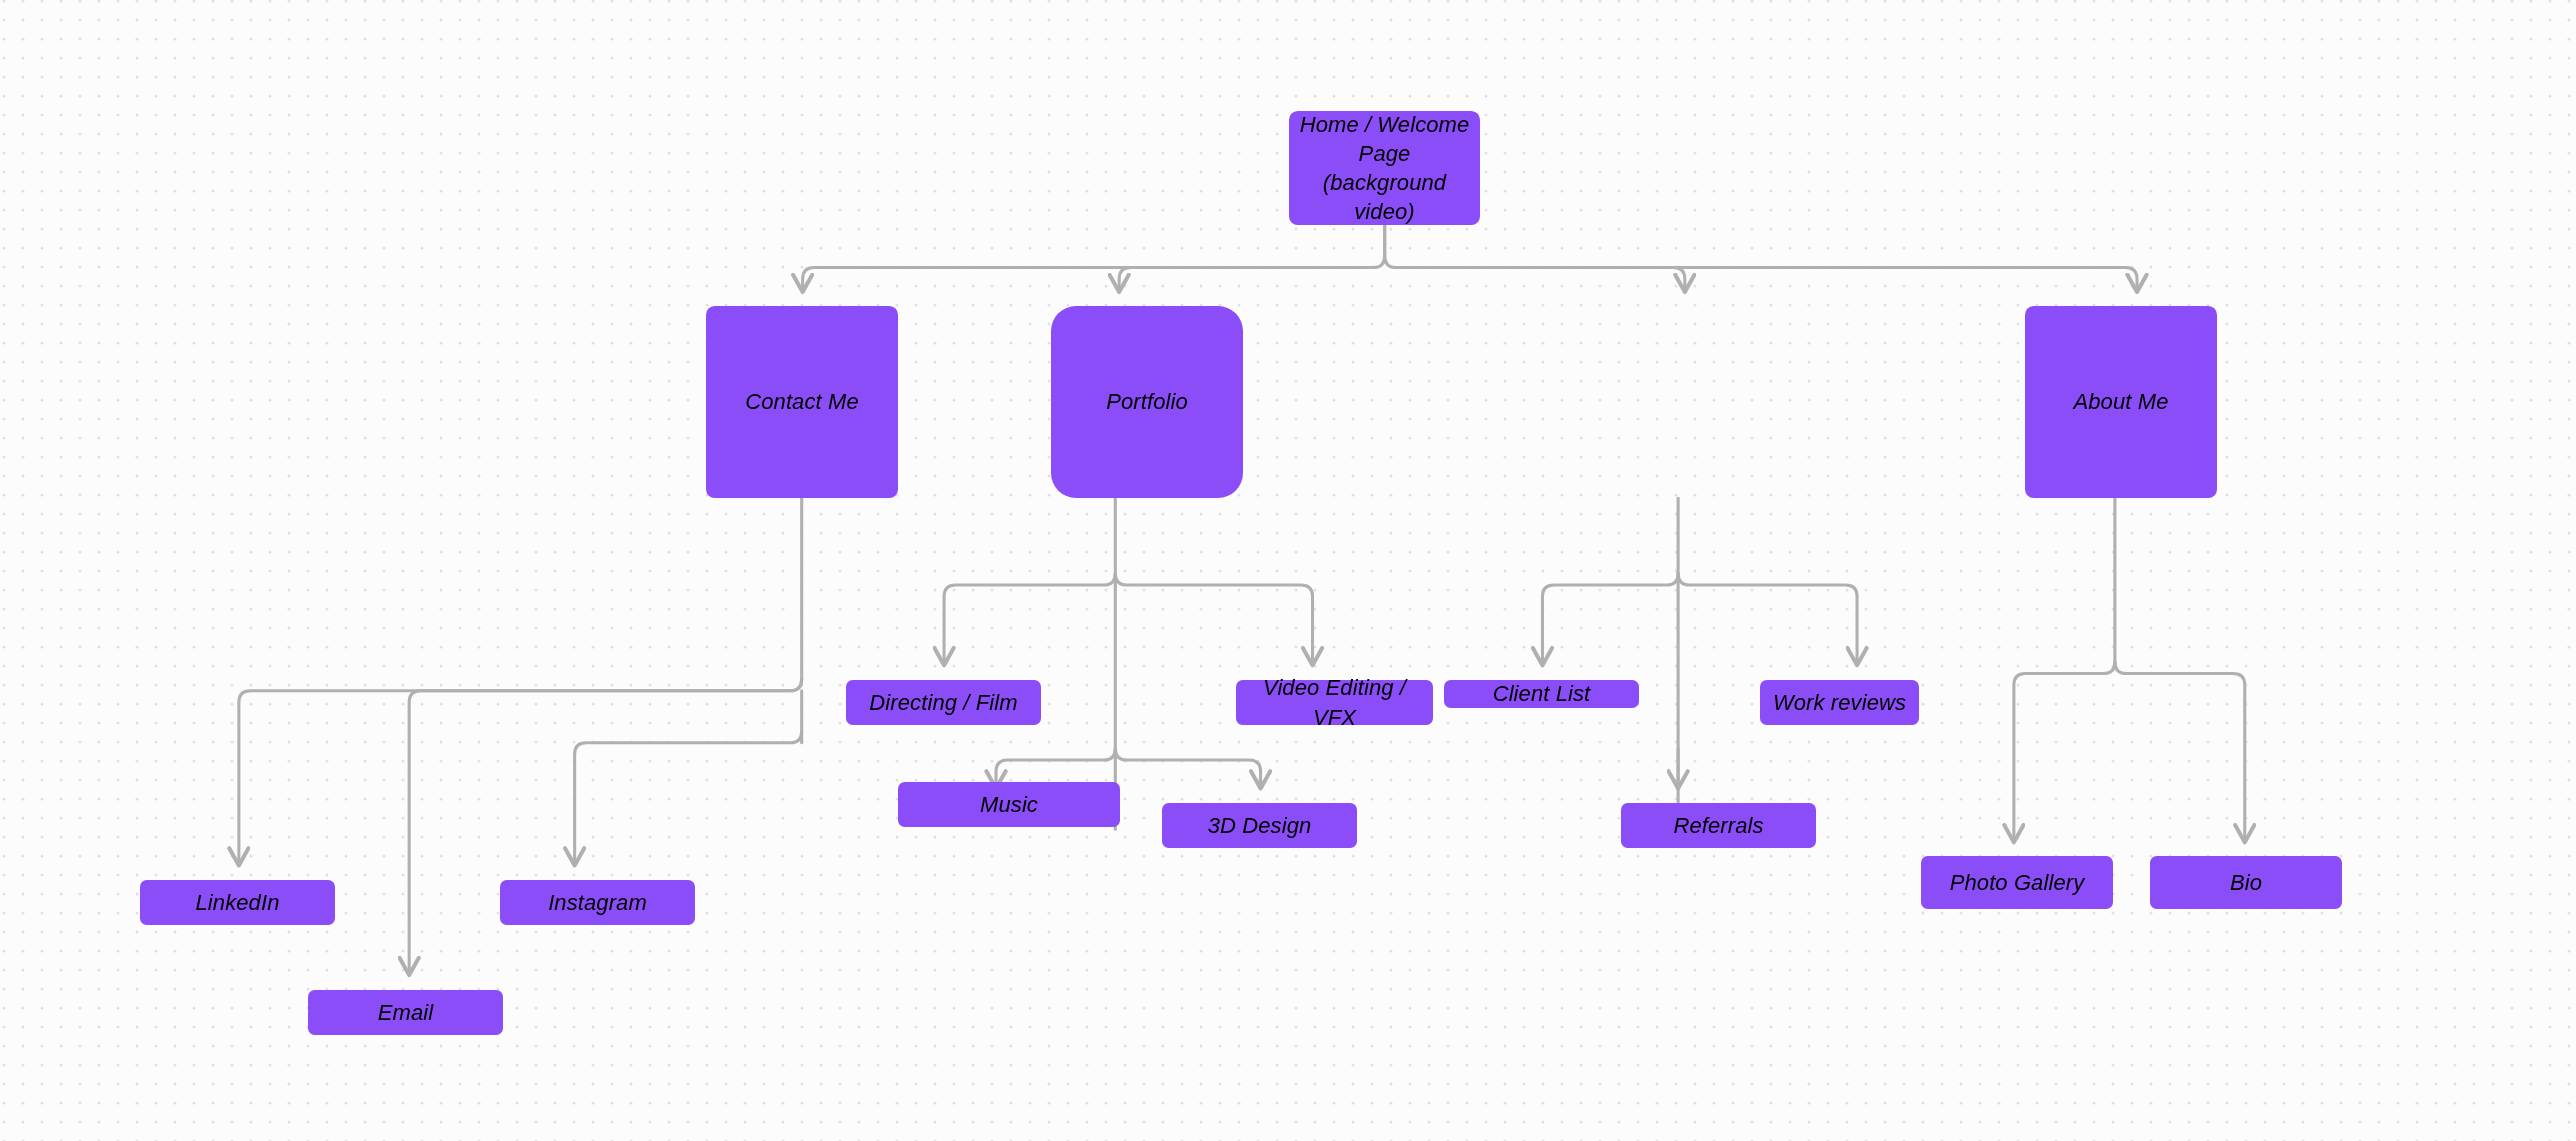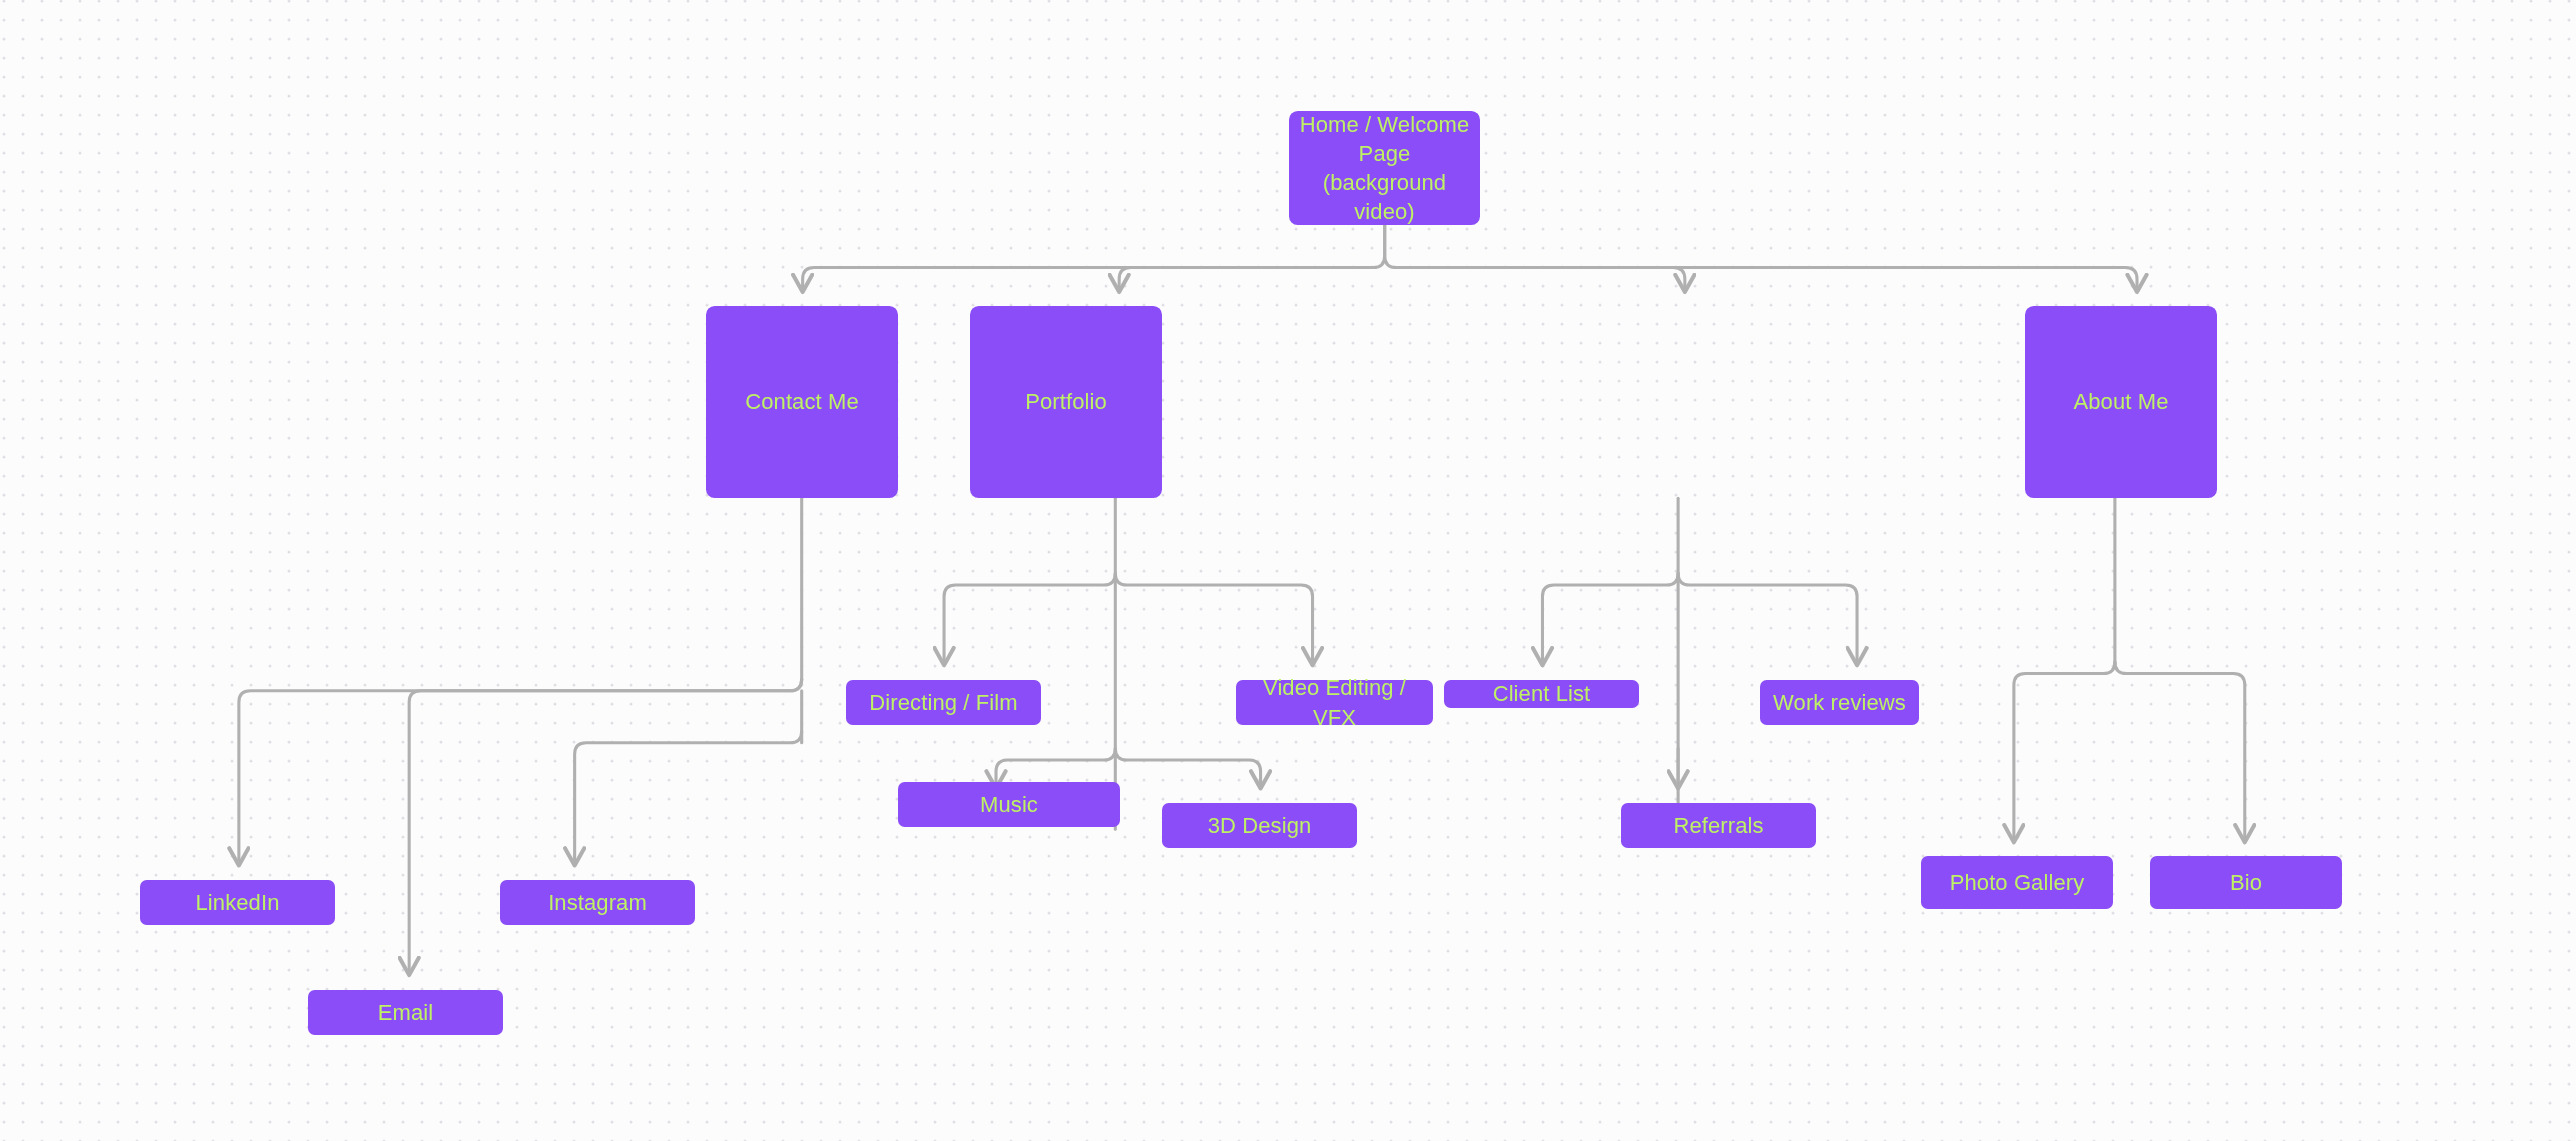--- a/index.html
+++ b/index.html
@@ -23,31 +23,32 @@
     left: 0;
     top: 0;
     width: 2576px;
     height: 1141px;
     pointer-events: none;
   }
   .node {
     position: absolute;
     box-sizing: border-box;
     background: #8B4DF7;
-    color: #bef264;
+    color: #000000;
     display: flex;
     align-items: center;
     justify-content: center;
     text-align: center;
     font-family: "Liberation Sans", sans-serif;
     font-size: 22px;
     line-height: 1.32;
     letter-spacing: 0.1px;
     padding: 3.8px 9.6px;
     z-index: 2;
+    font-style: italic;
   }
   .node.big  { border-radius: 8.7px; }
   .node.pill { border-radius: 6.7px; }
   .node-label { display: block; white-space: pre-line; }
 </style>
 </head>
 <body>
 
 <div id="canvas">
 
@@ -90,21 +91,21 @@
   <div class="node big" style="left:1289px; top:111px; width:191px; height:114px;">
     <span class="node-label">Home / Welcome
 Page (background
 video)</span>
   </div>
 
   <div class="node big" style="left:706px; top:306px; width:192px; height:192px;">
     <span class="node-label">Contact Me</span>
   </div>
 
-  <div class="node big" style="left:970px; top:306px; width:192px; height:192px;">
+  <div class="node big" style="left:1051px; top:306px; width:192px; height:192px;border-radius:25px;">
     <span class="node-label">Portfolio</span>
   </div>
 
 
   <div class="node big" style="left:2025px; top:306px; width:192px; height:192px;">
     <span class="node-label">About Me</span>
   </div>
 
   <div class="node pill" style="left:846px; top:680px; width:195px; height:45px;">
     <span class="node-label">Directing / Film</span>

